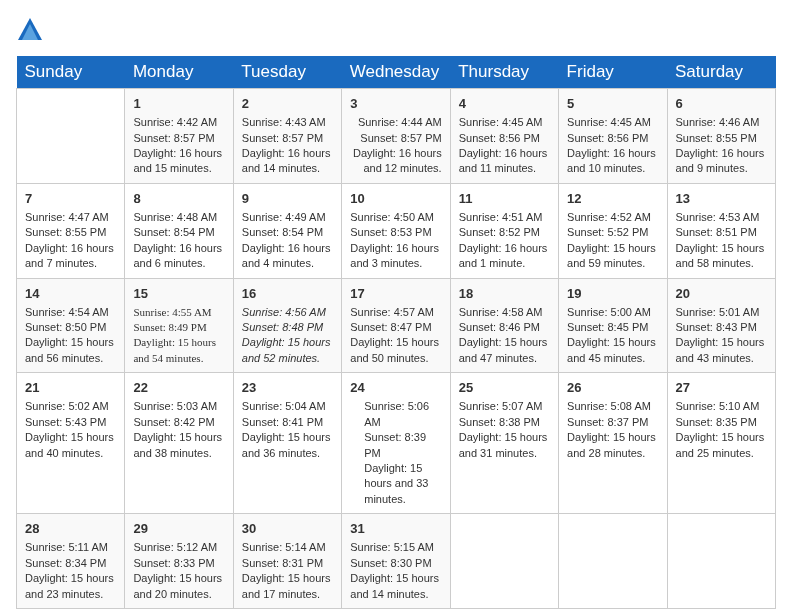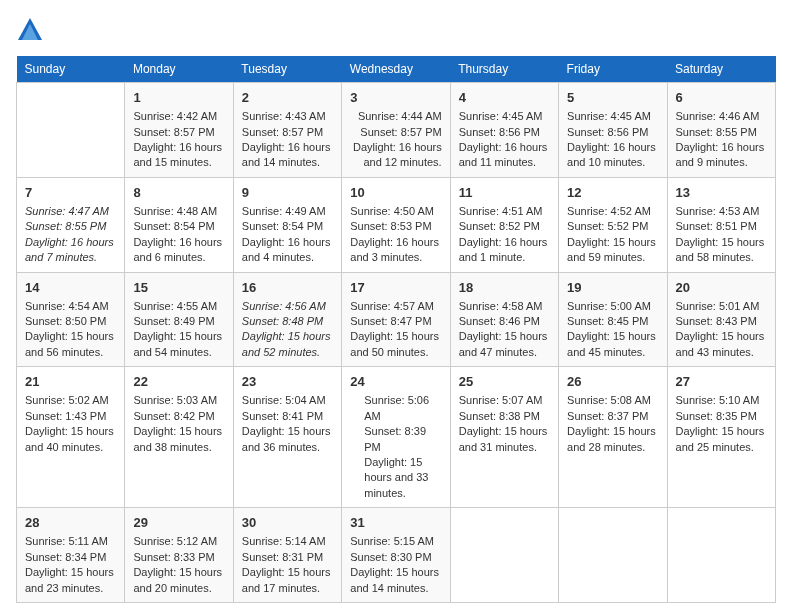--- a/index.html
+++ b/index.html
@@ -55,21 +55,21 @@
     table {
       width: 100%;
       border-collapse: collapse;
       font-size: 11px;
     }
     thead tr th {
       background-color: #1a6abf;
       color: #fff;
       text-align: left;
       padding: 6px 8px;
-      font-size: 12px;
+      font-size: 17px;
       font-weight: normal;
     }
     tbody tr td {
       border: 1px solid #ccc;
       vertical-align: top;
       padding: 6px 8px;
       width: calc(100% / 7);
       min-height: 80px;
       color: #333;
       line-height: 1.4;
@@ -158,21 +158,21 @@
         <td>
           <span class="day-number">6</span>
           <div style="white-space: pre-line;">Sunrise: 4:46 AM
 Sunset: 8:55 PM
 Daylight: 16 hours and 9 minutes.</div>
         </td>
       </tr>
       <tr>
         <td>
           <span class="day-number">7</span>
-          <div style="white-space: pre-line; font-style: italic;">Sunrise: 4:47 AM
+          <div style="white-space: pre-line;">Sunrise: 4:47 AM
 Sunset: 8:55 PM
 Daylight: 16 hours and 7 minutes.</div>
         </td>
         <td>
           <span class="day-number">8</span>
           <div style="white-space: pre-line;">Sunrise: 4:48 AM
 Sunset: 8:54 PM
 Daylight: 16 hours and 6 minutes.</div>
         </td>
         <td>
@@ -208,21 +208,21 @@
       </tr>
       <tr>
         <td>
           <span class="day-number">14</span>
           <div style="white-space: pre-line;">Sunrise: 4:54 AM
 Sunset: 8:50 PM
 Daylight: 15 hours and 56 minutes.</div>
         </td>
         <td>
           <span class="day-number">15</span>
-          <div style="white-space: pre-line;">Sunrise: 4:55 AM
+          <div style="white-space: pre-line; font-family: Liberation Serif, serif;">Sunrise: 4:55 AM
 Sunset: 8:49 PM
 Daylight: 15 hours and 54 minutes.</div>
         </td>
         <td>
           <span class="day-number">16</span>
           <div style="white-space: pre-line; font-style: italic;">Sunrise: 4:56 AM
 Sunset: 8:48 PM
 Daylight: 15 hours and 52 minutes.</div>
         </td>
         <td>
@@ -247,21 +247,21 @@
           <span class="day-number">20</span>
           <div style="white-space: pre-line;">Sunrise: 5:01 AM
 Sunset: 8:43 PM
 Daylight: 15 hours and 43 minutes.</div>
         </td>
       </tr>
       <tr>
         <td>
           <span class="day-number">21</span>
           <div style="white-space: pre-line;">Sunrise: 5:02 AM
-Sunset: 1:43 PM
+Sunset: 5:43 PM
 Daylight: 15 hours and 40 minutes.</div>
         </td>
         <td>
           <span class="day-number">22</span>
           <div style="white-space: pre-line;">Sunrise: 5:03 AM
 Sunset: 8:42 PM
 Daylight: 15 hours and 38 minutes.</div>
         </td>
         <td>
           <span class="day-number">23</span>

